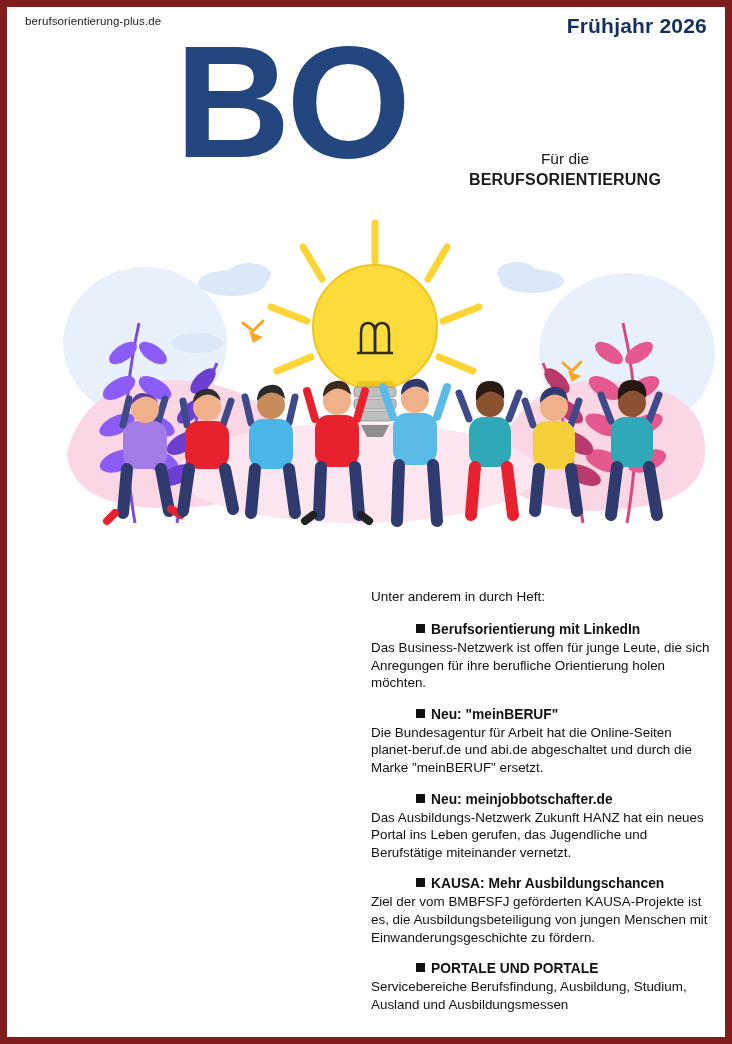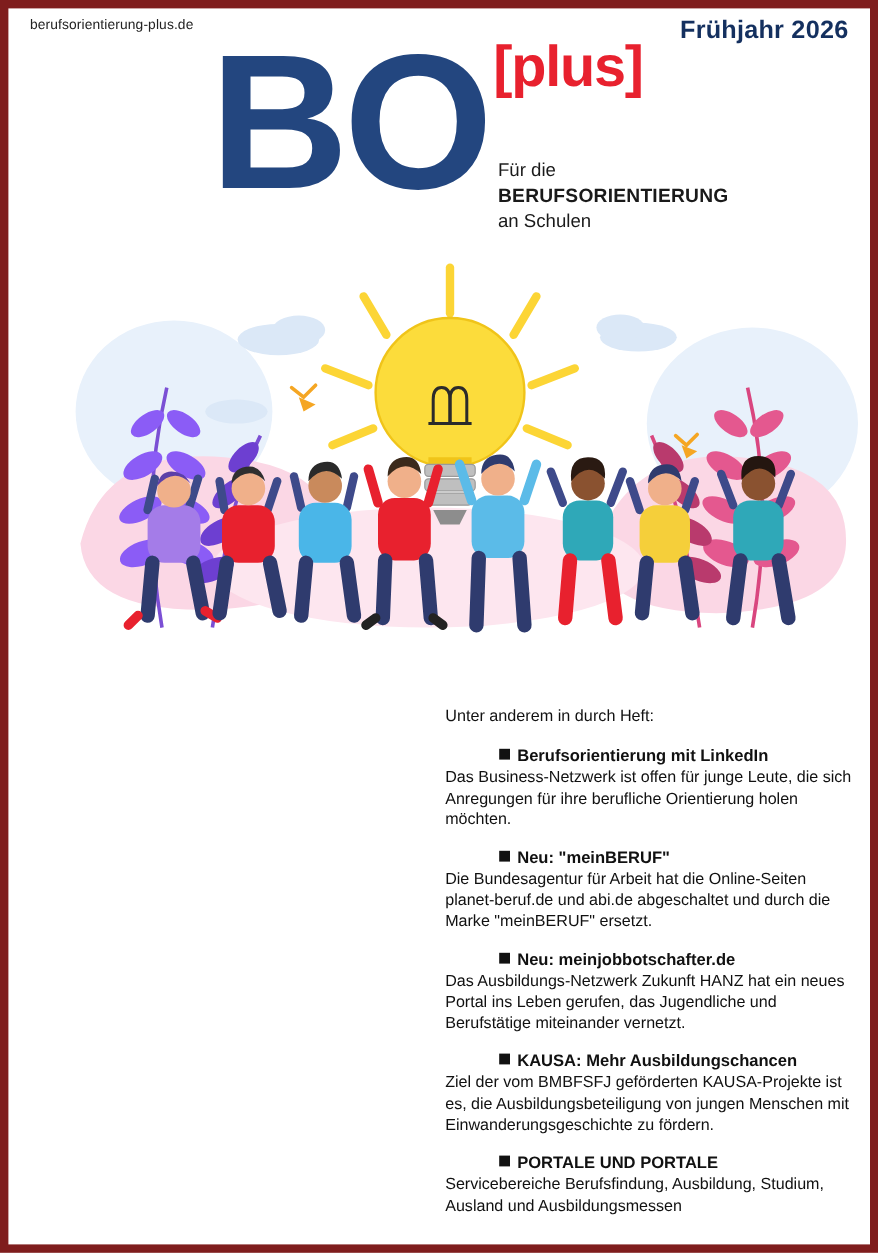--- a/index.html
+++ b/index.html
@@ -69,23 +69,24 @@
     top: 12px;
     font-size: 48px;
     line-height: 48px;
     font-weight: bold;
     color: #e8212e;
     letter-spacing: -1px;
   }
   .tag-line {
     position: absolute;
     left: 408px;
-    top: 112px;
+    top: 128px;
     width: 300px;
     color: #1a1a1a;
+    text-align: center;
   }
   .tag-line .l1 {
     font-size: 15.5px;
     line-height: 20px;
   }
   .tag-line .l2 {
     font-size: 16px;
     line-height: 21px;
     font-weight: bold;
     letter-spacing: 0.2px;
@@ -146,25 +147,23 @@
 </head>
 <body>
 
 <div class="page">
 
   <div class="site-url">berufsorientierung-plus.de</div>
   <div class="issue-date">Frühjahr 2026</div>
 
   <div class="masthead">
     <div class="bo-word">BO</div>
-    <div class="plus-word">[plus]</div>
     <div class="tag-line">
       <div class="l1">Für die</div>
       <div class="l2">BERUFSORIENTIERUNG</div>
-      <div class="l3">an Schulen</div>
     </div>
   </div>
 
   <div class="illustration">
     <svg width="692" height="350" viewBox="0 0 692 350" xmlns="http://www.w3.org/2000/svg">
 
       <ellipse cx="118" cy="140" rx="82" ry="76" fill="#e8f1fb"></ellipse>
       <ellipse cx="600" cy="150" rx="88" ry="80" fill="#e8f1fb"></ellipse>
       <path d="M40 250 Q60 170 160 178 Q250 185 255 250 Q258 300 150 305 Q45 308 40 250 Z" fill="#fbd7e5"></path>
       <path d="M470 250 Q500 170 590 178 Q680 186 678 250 Q676 305 570 308 Q468 306 470 250 Z" fill="#fbd7e5"></path>

